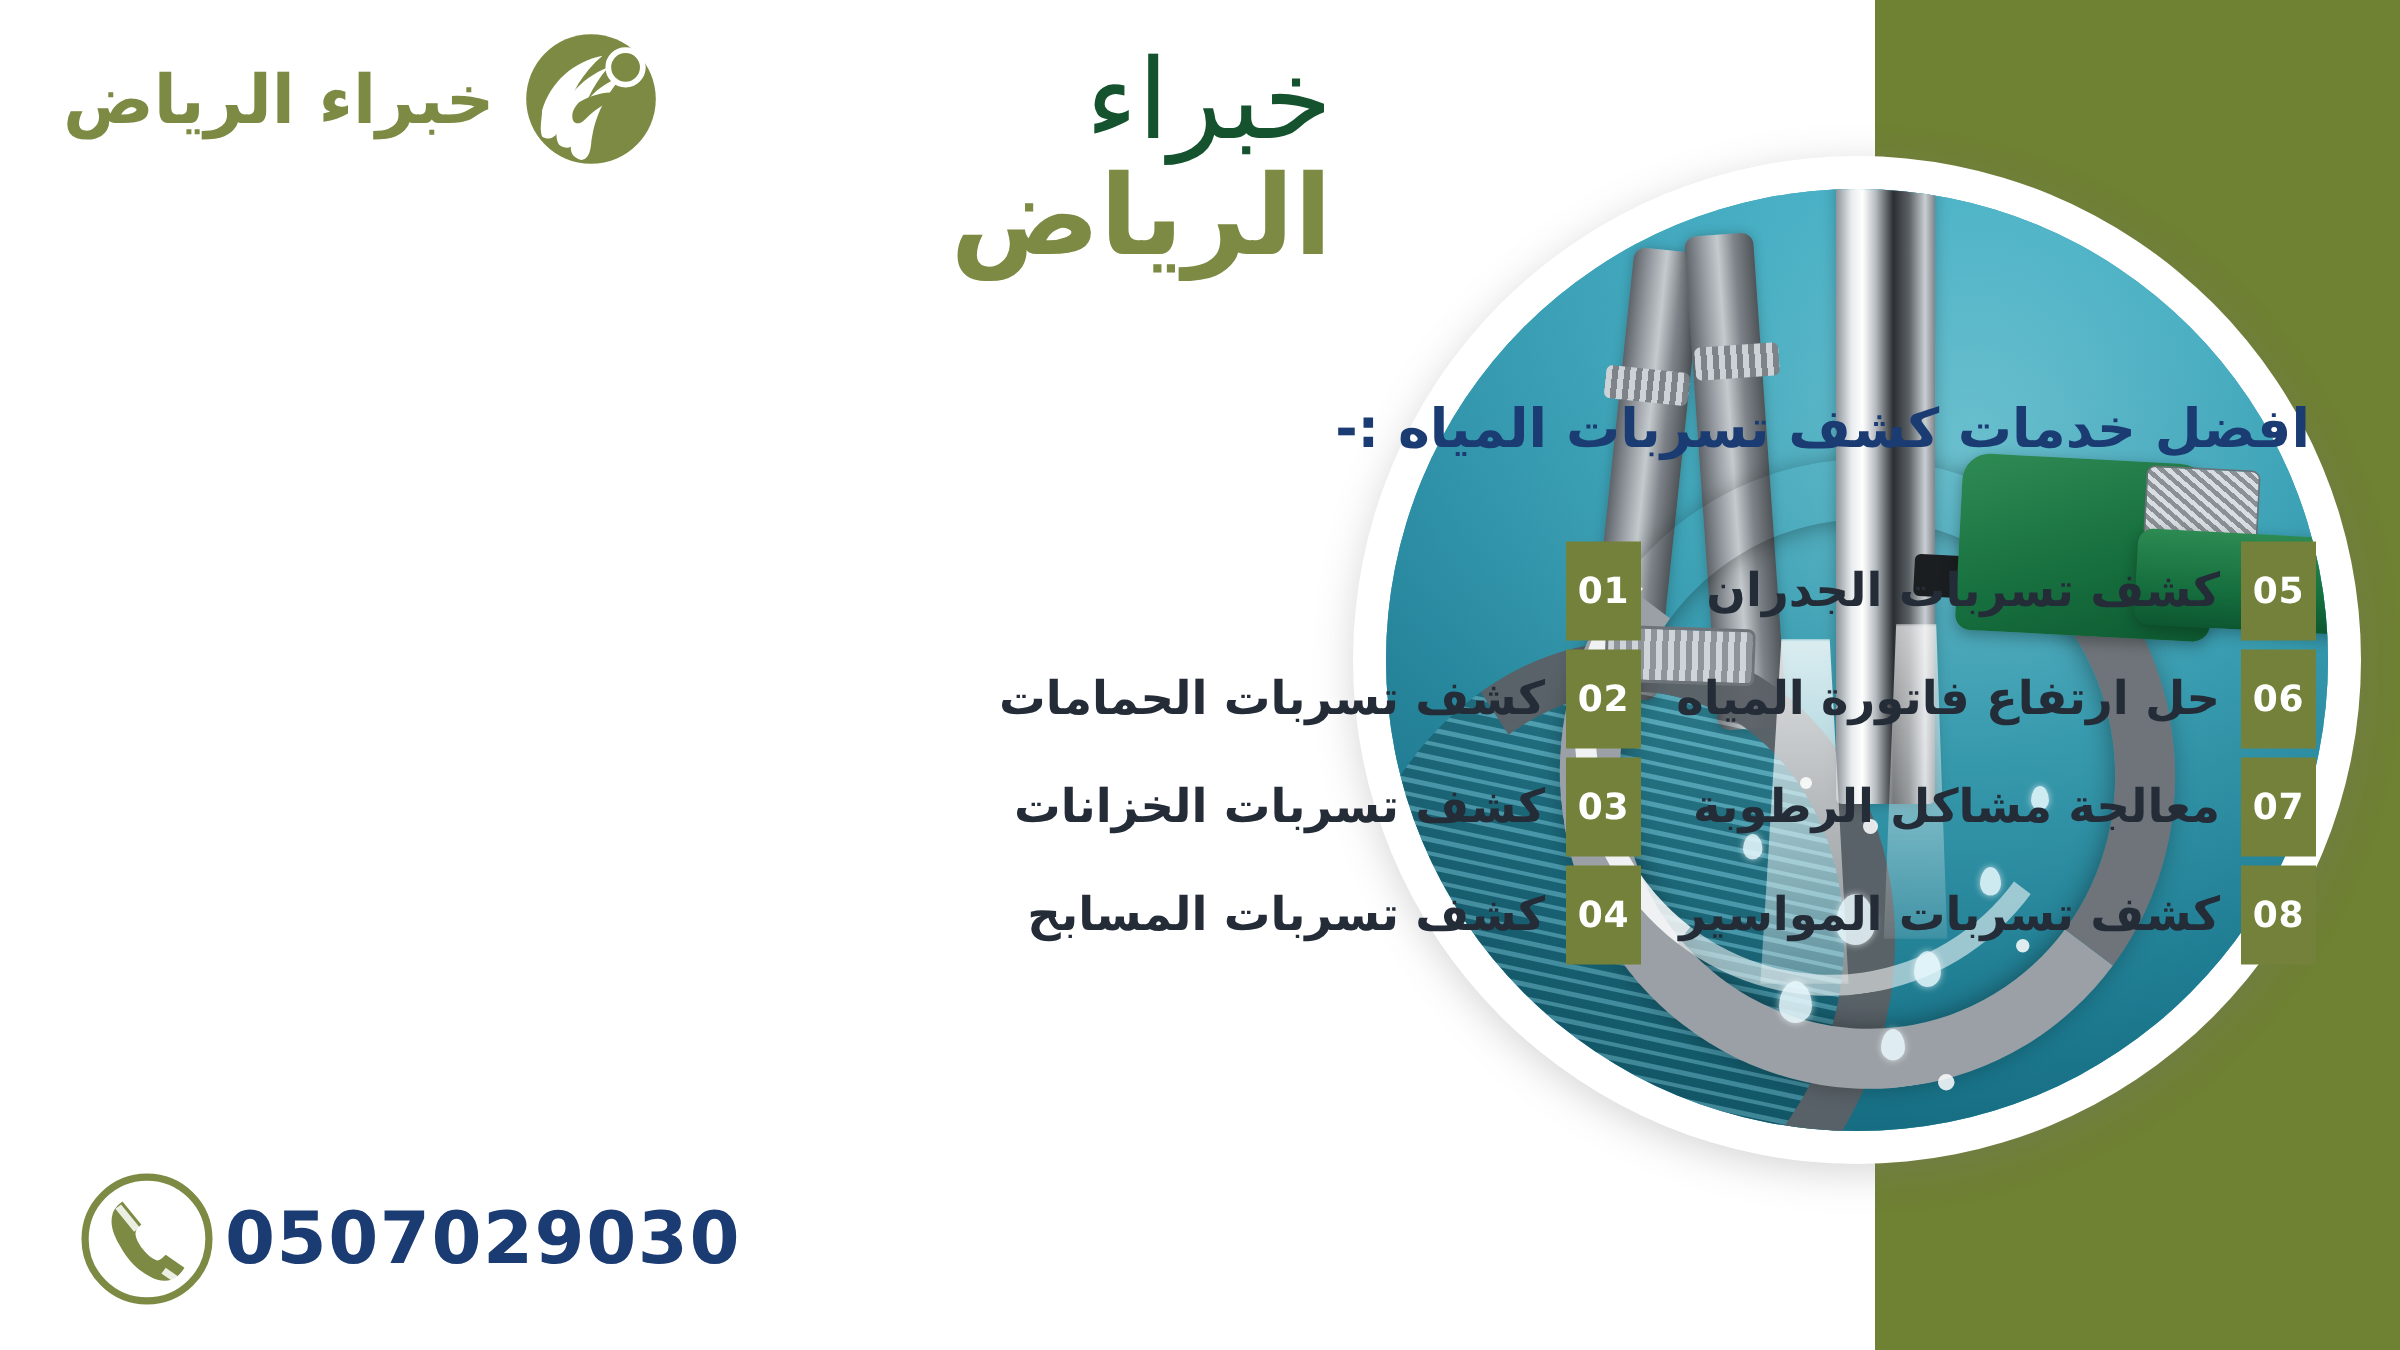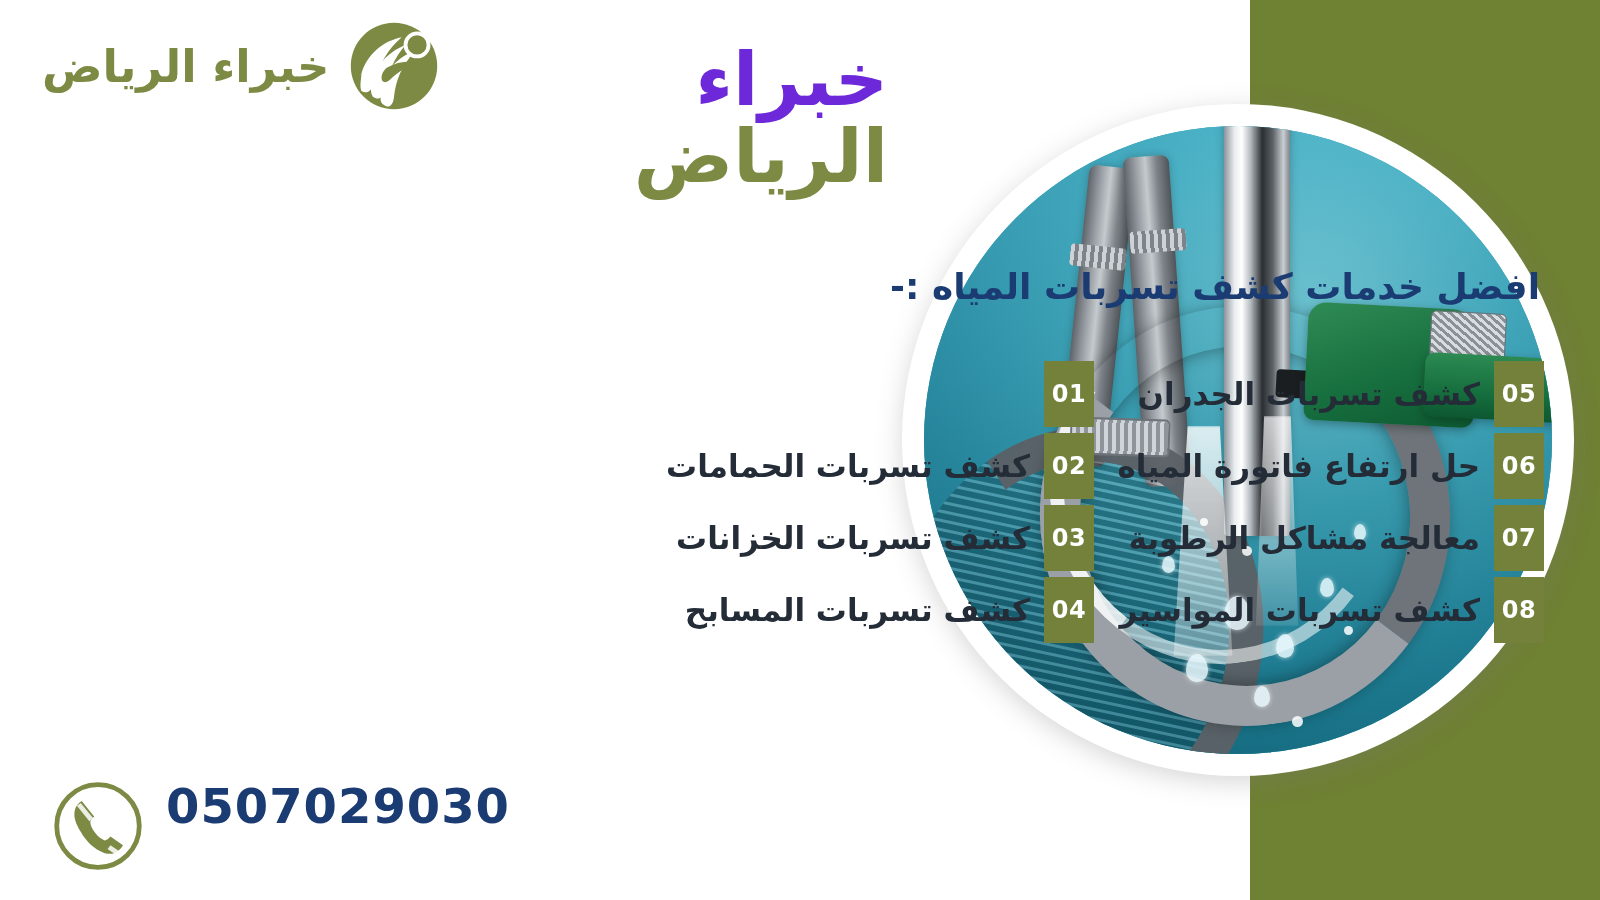--- a/index.html
+++ b/index.html
@@ -154,21 +154,21 @@
     font-size:45px;font-weight:700;color:#7c8a44;letter-spacing:0;
     line-height:1;white-space:nowrap;
   }
 
   
   .headline{
     position:absolute;right:712px;top:30px;
     text-align:right;line-height:1.02;
     white-space:nowrap;
   }
-  .headline .l1{display:block;font-size:74px;font-weight:700;color:#6d28d9;margin-top:12px;}
+  .headline .l1{display:block;font-size:74px;font-weight:400;color:#14532d;}
   .headline .l2{display:block;font-size:74px;font-weight:900;color:#7c8a44;margin-top:2px;}
 
   
   .subtitle{
     position:absolute;right:60px;top:266px;
     font-size:36px;font-weight:900;color:#1b3b73;
     white-space:nowrap;direction:rtl;
   }
 
   
@@ -194,21 +194,21 @@
   .svc .txt{
     font-size:31px;font-weight:800;color:#242c38;
     white-space:nowrap;
   }
   .svc.right-col{justify-content:flex-start;}
   .svc.left-col{justify-content:flex-start;}
 
   
   .phone-wrap{
     position:absolute;left:22px;top:778px;
-    display:flex;gap:20px;direction:ltr;
+    display:flex;align-items:center;gap:4px;direction:ltr;
   }
   .phone-icon{width:96px;height:96px;flex:0 0 96px;}
   .phone-num{
     font-size:48px;font-weight:800;color:#1b3b73;letter-spacing:1px;
     font-family:"DejaVu Sans","Liberation Sans",sans-serif;
   }
 </style>
 </head>
 <body>
 

